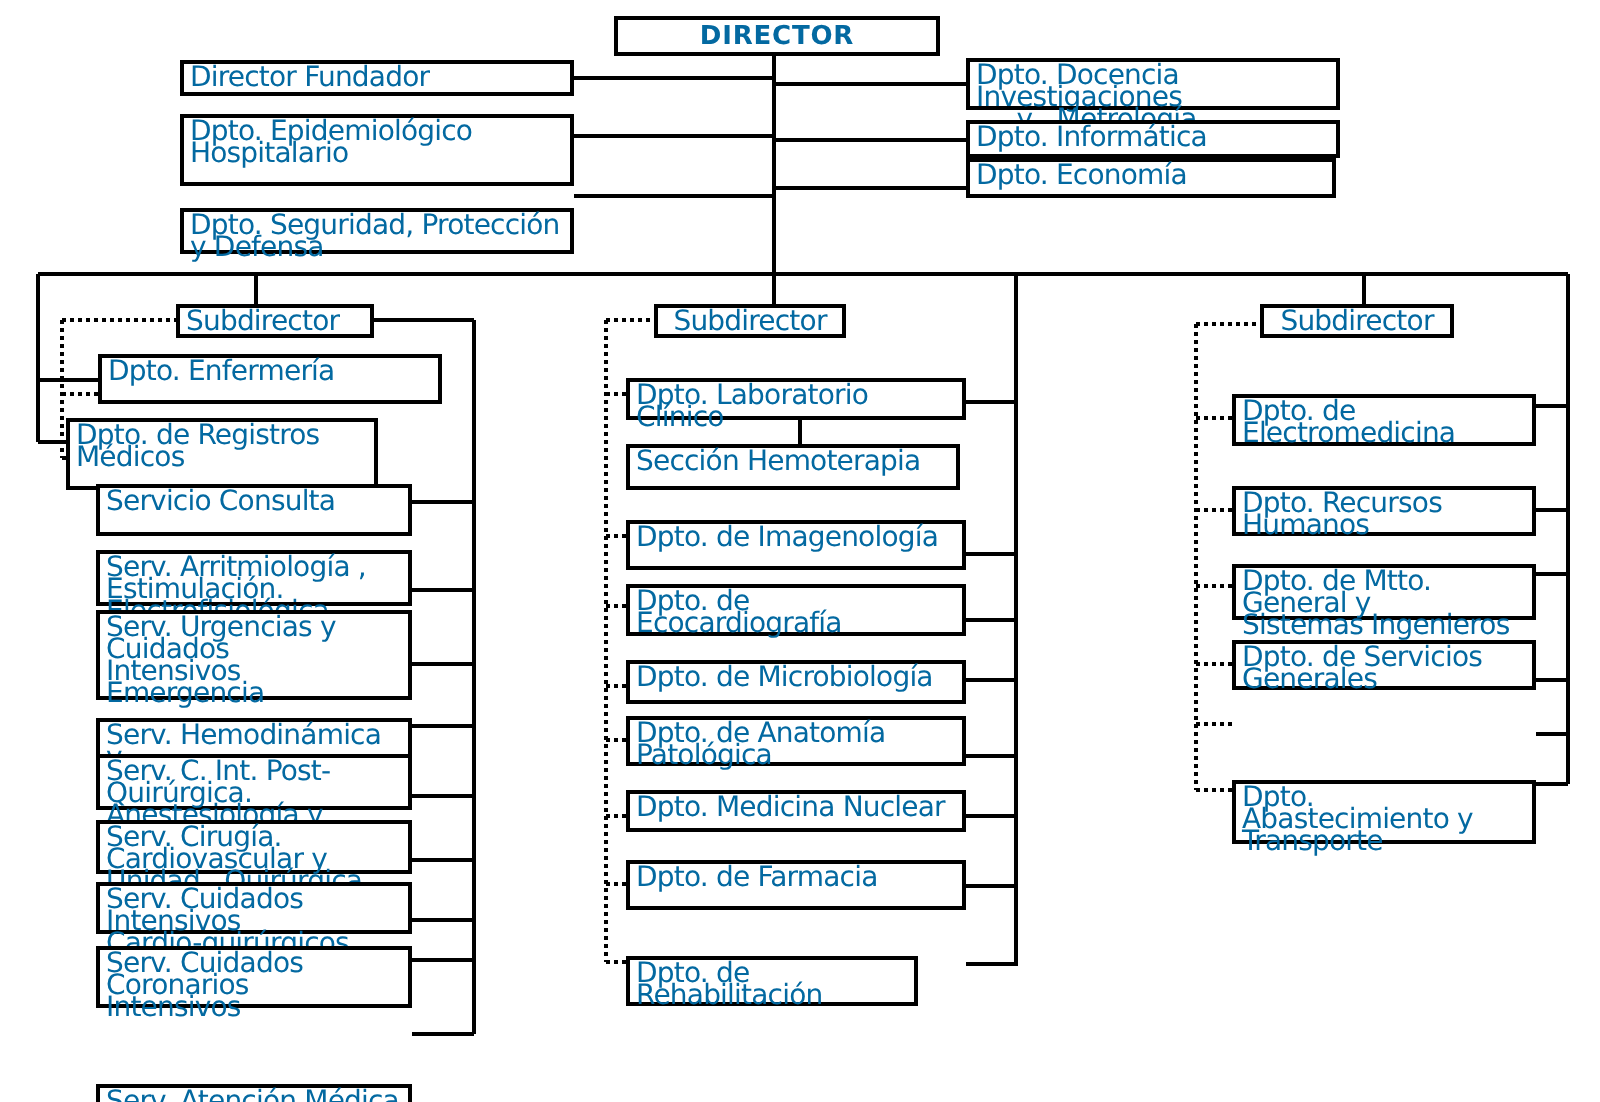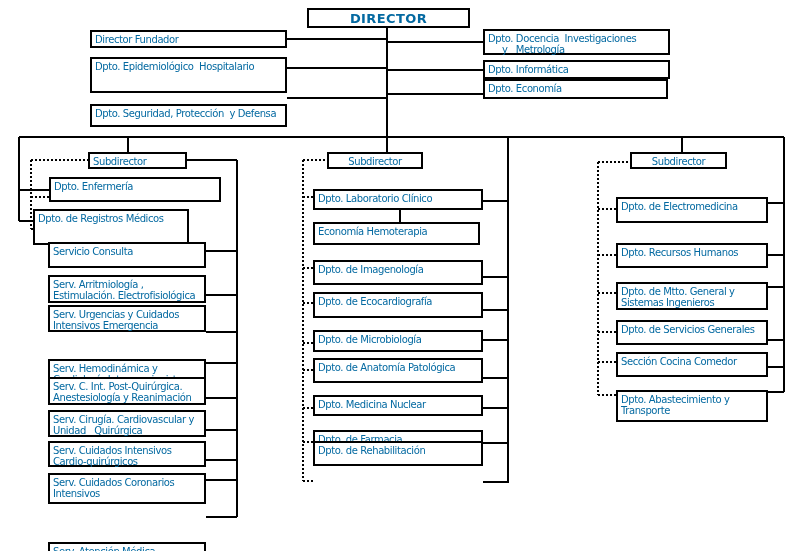--- a/index.html
+++ b/index.html
@@ -5,21 +5,21 @@
   html,body{margin:0;padding:0;background:#ffffff;}
   #chart{
     position:relative;width:800px;height:551px;background:#ffffff;
     font-family:"DejaVu Sans","Liberation Sans",sans-serif;
     color:#0369a1;overflow:hidden;
   }
   #lines{position:absolute;left:0;top:0;width:800px;height:551px;}
   .node{
     position:absolute;box-sizing:border-box;
     border:2px solid #000;background:#ffffff;
-    font-size:10px;line-height:11px;letter-spacing:-0.4px;
+    font-size:14px;line-height:11px;letter-spacing:-0.4px;
     padding:2px 3px 1px 3px;
     white-space:pre-wrap;
     z-index:2;
   }
   .node.center{text-align:center;}
   .node.title{
     font-size:13px;line-height:15px;font-weight:bold;
     text-align:center;letter-spacing:0.4px;padding-top:1px;
   }
 </style>
@@ -64,49 +64,48 @@
      y   Metrología</div>
   <div class="node" style="left:483px;top:60px;width:187px;height:19px">Dpto. Informática</div>
   <div class="node" style="left:483px;top:79px;width:185px;height:20px">Dpto. Economía</div>
 
   <div class="node" style="left:88px;top:152px;width:99px;height:17px">Subdirector</div>
   <div class="node" style="left:49px;top:177px;width:172px;height:25px">Dpto. Enfermería</div>
   <div class="node" style="left:33px;top:209px;width:156px;height:36px">Dpto. de Registros Médicos</div>
   <div class="node" style="left:48px;top:242px;width:158px;height:26px">Servicio Consulta</div>
   <div class="node" style="left:48px;top:275px;width:158px;height:28px">Serv. Arritmiología ,
 Estimulación. Electrofisiológica</div>
-  <div class="node" style="left:48px;top:305px;width:158px;height:27px">Serv. Urgencias y Cuidados
+  <div class="node" style="left:48px;top:305px;width:158px;height:45px">Serv. Urgencias y Cuidados
 Intensivos Emergencia</div>
   <div class="node" style="left:48px;top:359px;width:158px;height:28px">Serv. Hemodinámica y
 Cardiología Intervencionista</div>
   <div class="node" style="left:48px;top:377px;width:158px;height:28px">Serv. C. Int. Post-Quirúrgica.
 Anestesiología y Reanimación</div>
   <div class="node" style="left:48px;top:410px;width:158px;height:27px">Serv. Cirugía. Cardiovascular y
 Unidad   Quirúrgica</div>
   <div class="node" style="left:48px;top:441px;width:158px;height:26px">Serv. Cuidados Intensivos
 Cardio-quirúrgicos</div>
   <div class="node" style="left:48px;top:473px;width:158px;height:31px">Serv. Cuidados Coronarios
 Intensivos</div>
   <div class="node" style="left:48px;top:542px;width:158px;height:30px">Serv. Atención Médica
 Internacional</div>
 
   <div class="node center" style="left:327px;top:152px;width:96px;height:17px">Subdirector</div>
   <div class="node" style="left:313px;top:189px;width:170px;height:21px">Dpto. Laboratorio Clínico</div>
-  <div class="node" style="left:313px;top:222px;width:167px;height:23px">Economía Hemoterapia</div>
+  <div class="node" style="left:313px;top:222px;width:167px;height:23px">Sección Hemoterapia</div>
   <div class="node" style="left:313px;top:260px;width:170px;height:25px">Dpto. de Imagenología</div>
   <div class="node" style="left:313px;top:292px;width:170px;height:26px">Dpto. de Ecocardiografía</div>
   <div class="node" style="left:313px;top:330px;width:170px;height:22px">Dpto. de Microbiología</div>
   <div class="node" style="left:313px;top:358px;width:170px;height:25px">Dpto. de Anatomía Patológica</div>
   <div class="node" style="left:313px;top:395px;width:170px;height:21px">Dpto. Medicina Nuclear</div>
   <div class="node" style="left:313px;top:430px;width:170px;height:25px">Dpto. de Farmacia</div>
-  <div class="node" style="left:313px;top:441px;width:170px;height:25px">Dpto. de Rehabilitación</div>
+  <div class="node" style="left:313px;top:478px;width:146px;height:25px">Dpto. de Rehabilitación</div>
 
   <div class="node center" style="left:630px;top:152px;width:97px;height:17px">Subdirector</div>
   <div class="node" style="left:616px;top:197px;width:152px;height:26px">Dpto. de Electromedicina</div>
   <div class="node" style="left:616px;top:243px;width:152px;height:25px">Dpto. Recursos Humanos</div>
   <div class="node" style="left:616px;top:282px;width:152px;height:28px">Dpto. de Mtto. General y
 Sistemas Ingenieros</div>
   <div class="node" style="left:616px;top:320px;width:152px;height:25px">Dpto. de Servicios Generales</div>
-  <div class="node" style="left:616px;top:352px;width:152px;height:25px">Sección Cocina Comedor</div>
   <div class="node" style="left:616px;top:390px;width:152px;height:32px">Dpto. Abastecimiento y
 Transporte</div>
 
 </div>
 
 </body></html>

